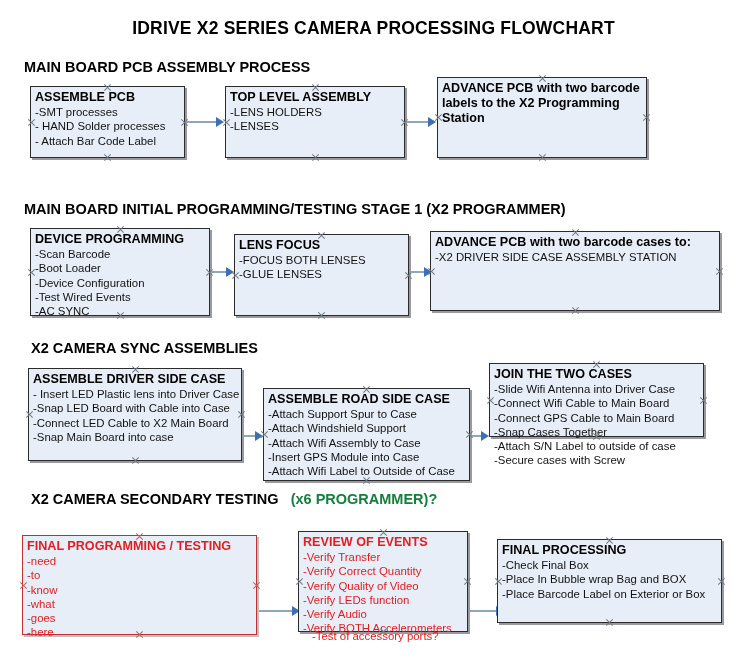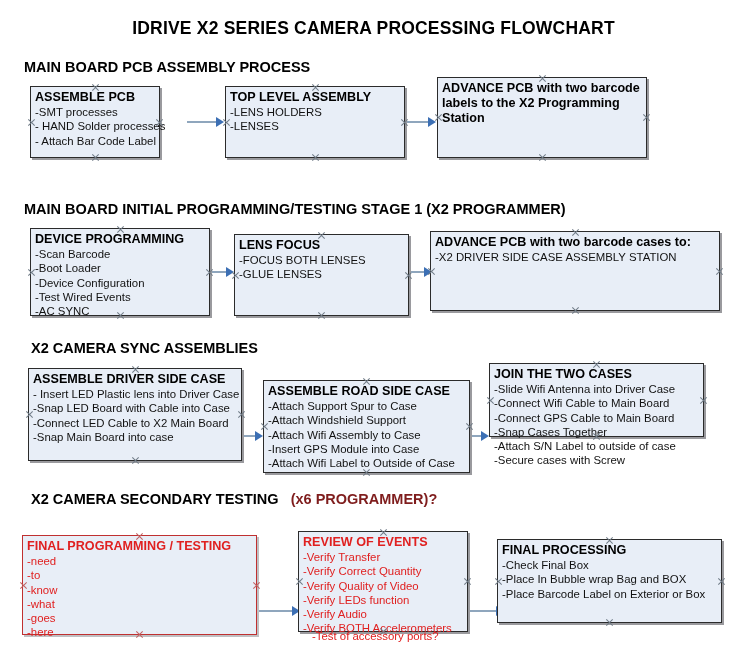--- a/index.html
+++ b/index.html
@@ -30,21 +30,21 @@
     color: #000;
   }
   .section-head {
     position: absolute;
     font-size: 14.5px;
     font-weight: bold;
     white-space: nowrap;
     color: #000;
   }
   .section-head .accent {
-    color: #7f1d1d;
+    color: #15803d;
     padding-left: 8px;
   }
   .box {
     position: absolute;
     box-sizing: border-box;
     background: #e8eef7;
     border: 1px solid #2b2b2b;
     box-shadow: 2px 2px 0 0 rgba(120,120,125,0.75);
     overflow: visible;
   }
@@ -122,21 +122,21 @@
 <body>
 
 <div id="canvas">
 
   <div class="doc-title">IDRIVE X2  SERIES CAMERA PROCESSING FLOWCHART</div>
 
   <div class="section-head" style="left:24px; top:59px;">
     <span>MAIN BOARD PCB ASSEMBLY PROCESS</span>
   </div>
 
-  <div class="box" style="left:30px; top:86px; width:130px; height:72px;">
+  <div class="box" style="left:30px; top:86px; width:155px; height:72px;">
     <div class="box-inner">
       <div class="box-title">ASSEMBLE PCB</div>
       <div class="line">-SMT processes</div>
       <div class="line">- HAND Solder processes</div>
       <div class="line">- Attach Bar Code Label</div>
     </div>
     <span class="handle" style="left:50%; top:0;"></span>
     <span class="handle" style="left:50%; top:100%;"></span>
     <span class="handle" style="left:0; top:50%;"></span>
     <span class="handle" style="left:100%; top:50%;"></span>
@@ -232,21 +232,21 @@
     </div>
     <span class="handle" style="left:50%; top:0;"></span>
     <span class="handle" style="left:50%; top:100%;"></span>
     <span class="handle" style="left:0; top:50%;"></span>
     <span class="handle" style="left:100%; top:50%;"></span>
   </div>
 
   <div class="conn" style="left:244px; top:435px; width:16px;"></div>
   <div class="arrowhead" style="left:255px; top:431px;"></div>
 
-  <div class="box" style="left:263px; top:380px; width:207px; height:93px;">
+  <div class="box" style="left:263px; top:388px; width:207px; height:93px;">
     <div class="box-inner">
       <div class="box-title">ASSEMBLE ROAD SIDE CASE</div>
       <div class="line">-Attach Support Spur to Case</div>
       <div class="line">-Attach Windshield Support</div>
       <div class="line">-Attach Wifi Assembly to Case</div>
       <div class="line">-Insert GPS Module into Case</div>
       <div class="line">-Attach Wifi Label to Outside of Case</div>
     </div>
     <span class="handle" style="left:50%; top:0;"></span>
     <span class="handle" style="left:50%; top:100%;"></span>

